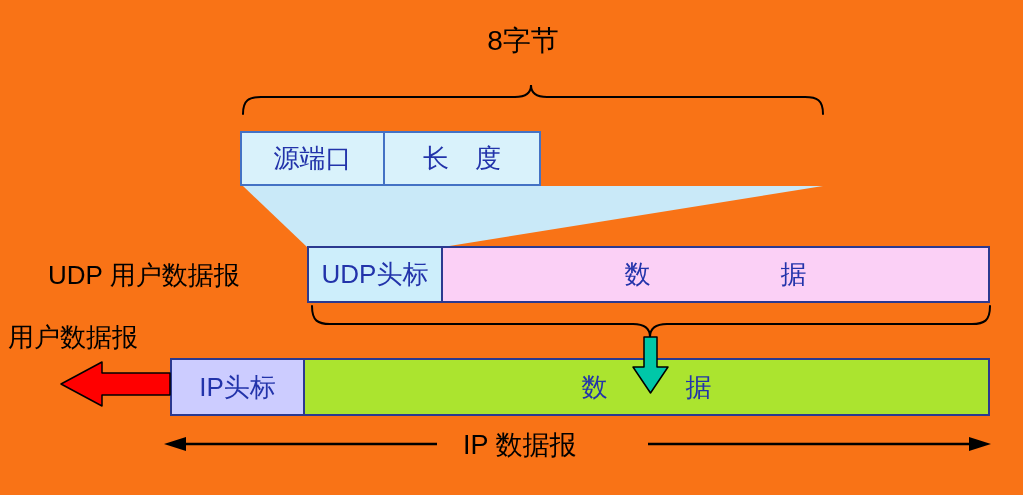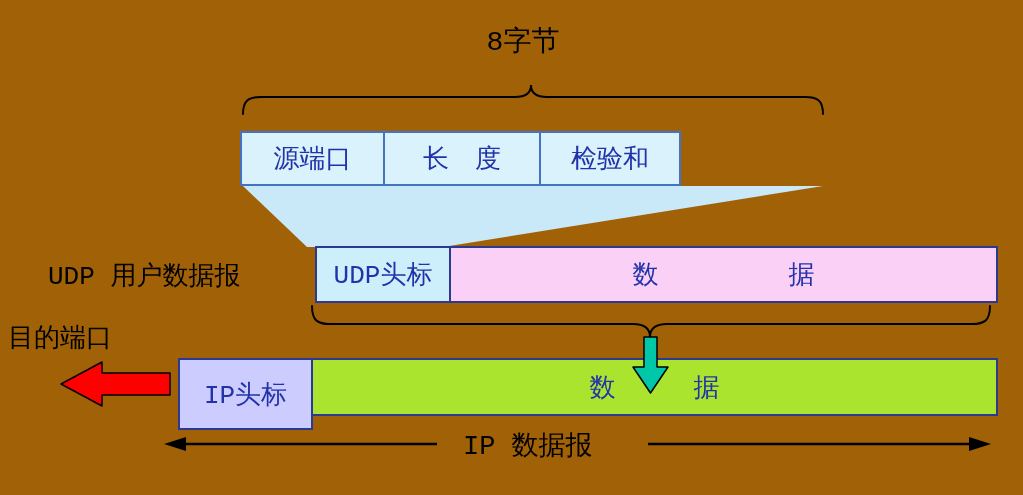--- a/index.html
+++ b/index.html
@@ -1,21 +1,21 @@
 <!DOCTYPE html>
 <html style="--field-fill: #D9F2FB; --field-border: #4472C4; --box-border: #2B3990; --box-text: #2233AA; --udp-header-fill: #CDEEFB; --udp-data-fill: #FBD0F6; --ip-header-fill: #CCCCFF; --ip-data-fill: #ABE42F; --trapezoid-fill: #C9E9F8; --arrow-red: #FF0000; --arrow-cyan: #00C7A8; --line-black: #000000;"><head>
 <meta charset="utf-8">
 <style>
   html, body { margin: 0; padding: 0; background: #ffffff; }
   .canvas {
     position: relative;
     width: 1023px;
     height: 495px;
-    background: #a16207;
-    font-family: Liberation Mono, monospace;
+    background: #f97316;
+    font-family: Liberation Sans, sans-serif;
     overflow: hidden;
   }
   svg.layer {
     position: absolute;
     left: 0; top: 0;
     width: 1023px; height: 495px;
     pointer-events: none;
   }
   #bg-svg { z-index: 0; }
   #fg-svg { z-index: 2; }
@@ -56,45 +56,43 @@
 
   .box {
     position: absolute;
     box-sizing: border-box;
     border: 2px solid var(--box-border, #2B3990);
     color: var(--box-text, #2233AA);
     font-size: 26px;
     display: flex; align-items: center; justify-content: center;
     white-space: pre;
     z-index: 1;
-    margin-left: 8px;
   }
   .udp-header-box { left: 307px; top: 246px; width: 136px; height: 57px; background: var(--udp-header-fill, #CDEEFB); }
   .udp-data-box   { left: 441px; top: 246px; width: 549px; height: 57px; background: var(--udp-data-fill, #FBD0F6); }
-  .ip-header-box  { left: 170px; top: 358px; width: 135px; height: 72px; background: var(--ip-header-fill, #CCCCFF); }
+  .ip-header-box  { left: 170px; top: 358px; width: 135px; height: 58px; background: var(--ip-header-fill, #CCCCFF); }
   .ip-data-box    { left: 303px; top: 358px; width: 687px; height: 58px; background: var(--ip-data-fill, #ABE42F); }
 </style>
 </head>
 <body>
 
 <div class="canvas">
 
   <svg class="layer" id="bg-svg" viewBox="0 0 1023 495">
     <polygon points="243,186 823,186 443,247 307,247" style="fill: var(--trapezoid-fill, #C9E9F8); stroke: none;"></polygon>
   </svg>
 
   <div class="label top-bytes">8字节</div>
   <div class="label udp-label">UDP 用户数据报</div>
-  <div class="label send-first">目的端口</div>
+  <div class="label send-first">用户数据报</div>
   <div class="label ip-datagram">IP 数据报</div>
 
   <div class="fields-row">
     <div class="field-cell">源端口</div>
     <div class="field-cell">长　度</div>
-    <div class="field-cell">检验和</div>
   </div>
 
   <div class="box udp-header-box">UDP头标</div>
   <div class="box udp-data-box">数　　　　　据</div>
 
   <div class="box ip-header-box">IP头标</div>
   <div class="box ip-data-box">数　　　据</div>
 
   <svg class="layer" id="fg-svg" viewBox="0 0 1023 495">
 

